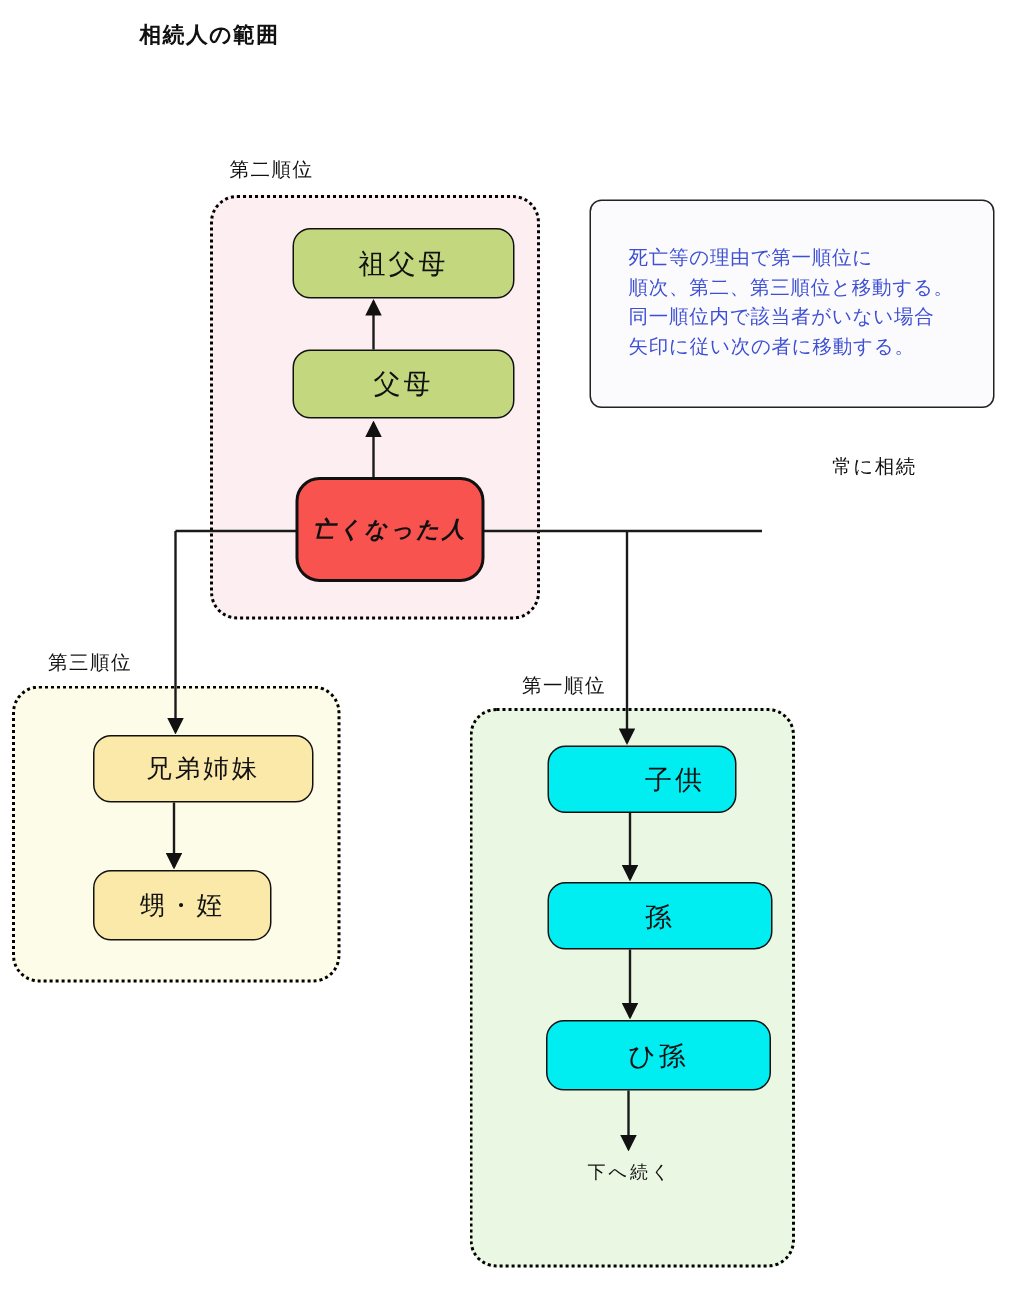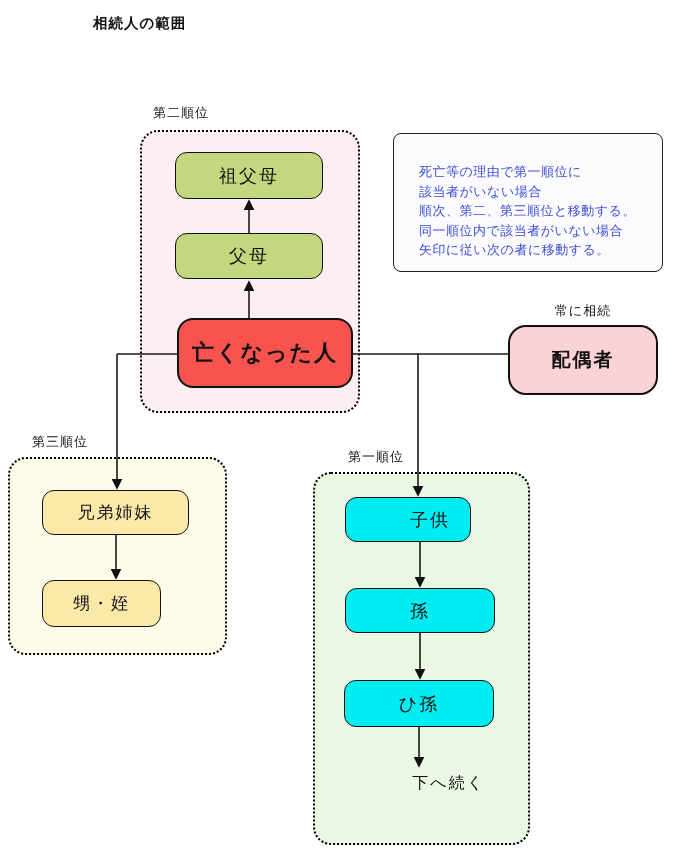--- a/index.html
+++ b/index.html
@@ -12,33 +12,33 @@
   .group-second{left:140px;top:130px;width:220px;height:283px;background:var(--pink-group);}
   .group-third{left:8px;top:457px;width:219px;height:198px;background:var(--yellow-group);}
   .group-first{left:313px;top:472px;width:217px;height:373px;background:var(--green-group);}
   .group-label{position:absolute;font-size:13px;z-index:3;letter-spacing:1px;}
   .label-second{left:153px;top:104px;}
   .label-third{left:32px;top:433px;}
   .label-first{left:348px;top:448px;}
   .node{
     position:absolute;display:flex;align-items:center;justify-content:center;
     border:1.6px solid #111;border-radius:12px;z-index:3;box-sizing:border-box;
-    font-size:18px;letter-spacing:2px;
+    font-size:18px;letter-spacing:2px;margin-left:20px;
   }
   .node-grandparents{left:175px;top:152px;width:148px;height:47px;background:var(--green-box);}
   .node-parents{left:175px;top:233px;width:148px;height:46px;background:var(--green-box);}
-  .node-deceased{left:177px;top:318px;width:176px;height:70px;background:var(--red-box);font-weight:bold;font-size:22px;border-radius:16px;border-width:2px;}
+  .node-deceased{left:177px;top:318px;width:126px;height:70px;background:var(--red-box);font-weight:bold;font-size:15px;border-radius:16px;border-width:2px;font-style:italic;}
   .node-spouse{left:508px;top:325px;width:150px;height:70px;background:var(--pink-box);font-weight:bold;font-size:19px;border-radius:18px;border-width:2px;}
   .node-siblings{left:42px;top:490px;width:147px;height:45px;background:var(--yellow-box);font-size:17px;}
   .node-nephew{left:42px;top:580px;width:119px;height:47px;background:var(--yellow-box);font-size:17px;}
   .node-children{left:345px;top:497px;width:126px;height:45px;background:var(--cyan-box);padding-left:44px;}
   .node-grandchildren{left:345px;top:588px;width:150px;height:45px;background:var(--cyan-box);}
   .node-greatgrandchildren{left:344px;top:680px;width:150px;height:47px;background:var(--cyan-box);}
   .spouse-caption{position:absolute;left:508px;top:302px;width:150px;text-align:center;font-size:13px;z-index:3;letter-spacing:1px;}
-  .continues{position:absolute;left:355px;top:773px;width:130px;text-align:right;font-size:16px;z-index:3;letter-spacing:2px;}
+  .continues{position:absolute;left:355px;top:773px;width:130px;text-align:center;font-size:12px;z-index:3;letter-spacing:2px;}
   .note{
     position:absolute;left:393px;top:133px;width:270px;height:139px;z-index:3;
     background:var(--note-bg);border:1.5px solid #222;border-radius:8px;
     color:var(--note-text);font-size:13px;line-height:19.5px;
     padding:28px 6px 0 25px;box-sizing:border-box;letter-spacing:0.5px;
   }
   svg.wires{position:absolute;left:0;top:0;z-index:2;pointer-events:none;}
 </style>
 </head>
 <body>
@@ -79,31 +79,29 @@
     <line x1="420" y1="633" x2="420" y2="678" stroke="#1a1a1a" stroke-width="1.6" marker-end="url(#ah)"></line>
 
     <line x1="419" y1="727" x2="419" y2="766" stroke="#1a1a1a" stroke-width="1.6" marker-end="url(#ah)"></line>
   </svg>
 
   <div class="node node-grandparents">祖父母</div>
   <div class="node node-parents">父母</div>
   <div class="node node-deceased">亡くなった人</div>
 
   <div class="spouse-caption">常に相続</div>
-  <div class="node node-spouse">配偶者</div>
 
   <div class="node node-siblings">兄弟姉妹</div>
   <div class="node node-nephew">甥・姪</div>
 
   <div class="node node-children">子供</div>
   <div class="node node-grandchildren">孫</div>
   <div class="node node-greatgrandchildren">ひ孫</div>
   <div class="continues">下へ続く</div>
 
   <div class="note">
     <div>死亡等の理由で第一順位に</div>
-    <div>該当者がいない場合</div>
     <div>順次、第二、第三順位と移動する。</div>
     <div>同一順位内で該当者がいない場合</div>
     <div>矢印に従い次の者に移動する。</div>
   </div>
 
 </div>
 
 </body></html>

